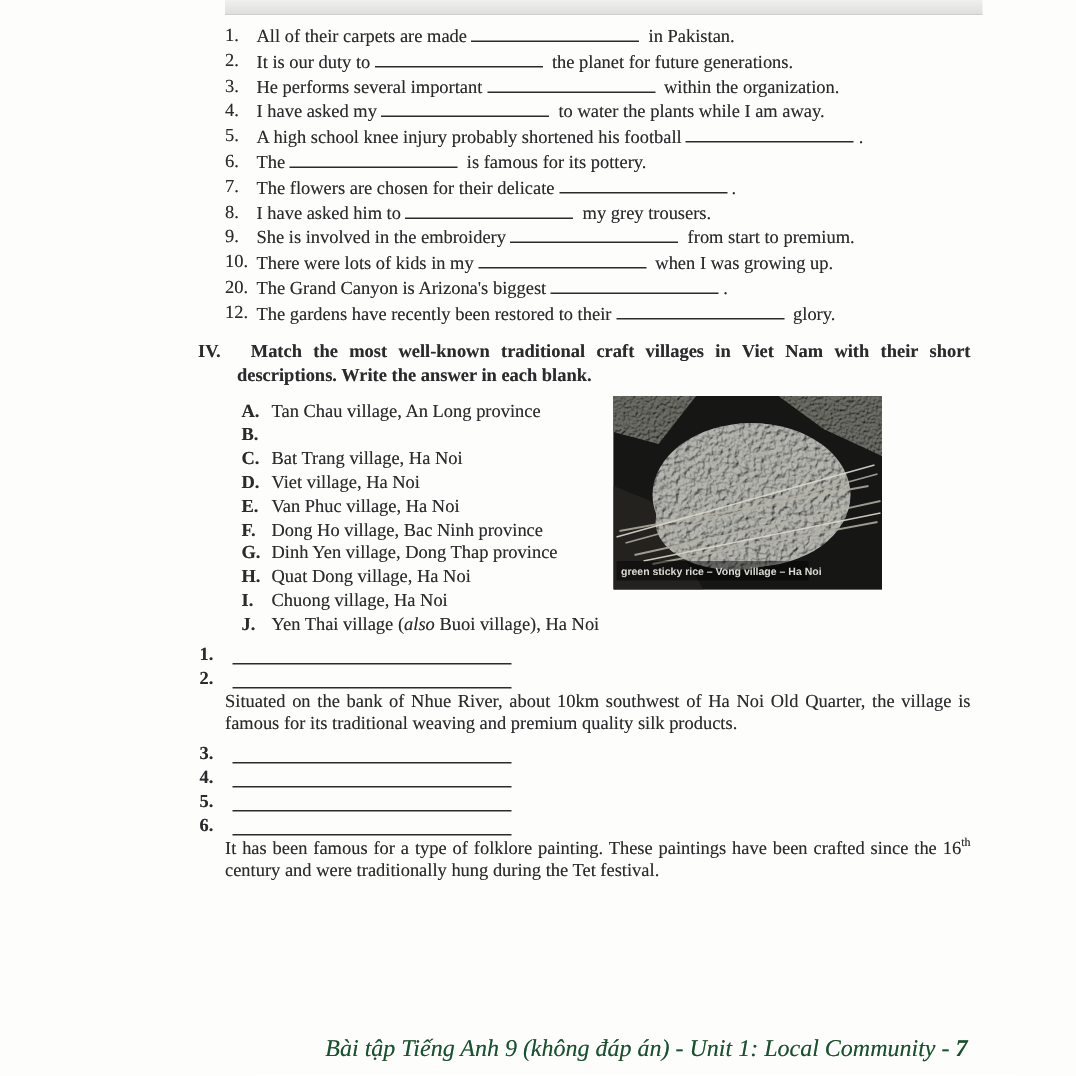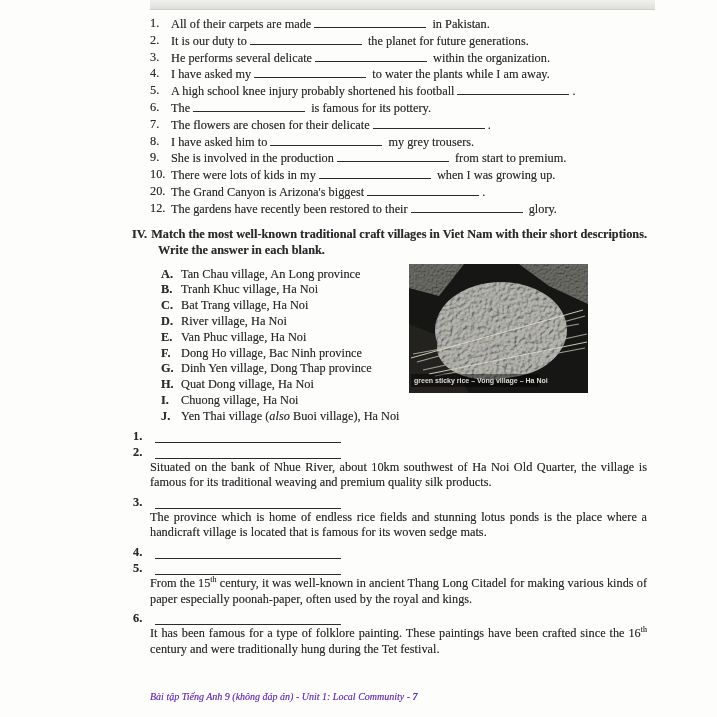--- a/index.html
+++ b/index.html
@@ -33,40 +33,40 @@
     margin:0 3px;vertical-align:baseline;
   }
   
   .match-heading{
     font-weight:bold;
     margin:8px 0 0 -18px;
     padding-left:26px;text-indent:-26px;
     text-align:justify;
     line-height:16px;
   }
-  .match-heading .hnum{margin-right:4px;}
+  .match-heading .hnum{margin-right:20px;}
   
   .match-body{position:relative;margin-top:9px;min-height:158px;}
   .opt-row{display:flex;line-height:15.8px;margin-left:11px;width:250px;}
   .opt-letter{width:20px;flex:none;font-weight:bold;}
   .photo{position:absolute;left:259px;top:-3px;width:179px;height:129px;background:#101010;}
   .photo svg{display:block;}
   
   .answers{margin-left:-17px;margin-top:3px;}
   .answer{margin-bottom:1px;}
   .ans-head{display:flex;align-items:flex-end;height:15px;}
   .ans-num{width:22px;flex:none;font-weight:bold;line-height:13px;}
   .ans-blank{width:186px;height:12px;border-bottom:1.3px solid #2b2b2e;}
   .ans-desc{margin:1px 0 3px 17px;text-align:justify;line-height:15.6px;}
   sup{font-size:8px;line-height:0;}
   
   .footer{
     position:absolute;left:150px;right:72px;top:691px;
-    font-style:italic;font-size:10px;
-    color:#6d28d9;
+    text-align:right;font-style:italic;font-size:16px;
+    color:#14532d;
     text-shadow:0 0 0.4px rgba(45,45,50,.5);
   }
   .footer .pagenum{font-weight:bold;}
 </style>
 </head>
 <body>
 
 <div class="page">
   <div class="scan-bar"></div>
 
@@ -76,21 +76,21 @@
         <div class="fill-row">
           <span class="fill-num">1.</span>
           <div class="fill-txt"><span>All of their carpets are made</span><span class="blank"></span> <span>in Pakistan.</span></div>
         </div>
         <div class="fill-row">
           <span class="fill-num">2.</span>
           <div class="fill-txt"><span>It is our duty to</span><span class="blank"></span> <span>the planet for future generations.</span></div>
         </div>
         <div class="fill-row">
           <span class="fill-num">3.</span>
-          <div class="fill-txt"><span>He performs several delicate</span><span class="blank"></span> <span>within the organization.</span></div>
+          <div class="fill-txt"><span>He performs several important</span><span class="blank"></span> <span>within the organization.</span></div>
         </div>
         <div class="fill-row">
           <span class="fill-num">4.</span>
           <div class="fill-txt"><span>I have asked my</span><span class="blank"></span> <span>to water the plants while I am away.</span></div>
         </div>
         <div class="fill-row">
           <span class="fill-num">5.</span>
           <div class="fill-txt"><span>A high school knee injury probably shortened his football</span><span class="blank"></span><span>.</span></div>
         </div>
         <div class="fill-row">
@@ -100,21 +100,21 @@
         <div class="fill-row">
           <span class="fill-num">7.</span>
           <div class="fill-txt"><span>The flowers are chosen for their delicate</span><span class="blank"></span><span>.</span></div>
         </div>
         <div class="fill-row">
           <span class="fill-num">8.</span>
           <div class="fill-txt"><span>I have asked him to</span><span class="blank"></span> <span>my grey trousers.</span></div>
         </div>
         <div class="fill-row">
           <span class="fill-num">9.</span>
-          <div class="fill-txt"><span>She is involved in the production</span><span class="blank"></span> <span>from start to premium.</span></div>
+          <div class="fill-txt"><span>She is involved in the embroidery</span><span class="blank"></span> <span>from start to premium.</span></div>
         </div>
         <div class="fill-row">
           <span class="fill-num">10.</span>
           <div class="fill-txt"><span>There were lots of kids in my</span><span class="blank"></span> <span>when I was growing up.</span></div>
         </div>
         <div class="fill-row">
           <span class="fill-num">20.</span>
           <div class="fill-txt"><span>The Grand Canyon is Arizona's biggest</span><span class="blank"></span><span>.</span></div>
         </div>
         <div class="fill-row">
@@ -128,29 +128,28 @@
     </div>
 
     <div class="match-body">
       <div id="match-options">
           <div class="opt-row">
             <span class="opt-letter">A.</span>
             <span><span>Tan Chau village, An Long province</span></span>
           </div>
           <div class="opt-row">
             <span class="opt-letter">B.</span>
-            <span><span>Tranh Khuc village, Ha Noi</span></span>
           </div>
           <div class="opt-row">
             <span class="opt-letter">C.</span>
             <span><span>Bat Trang village, Ha Noi</span></span>
           </div>
           <div class="opt-row">
             <span class="opt-letter">D.</span>
-            <span><span>River village, Ha Noi</span></span>
+            <span><span>Viet village, Ha Noi</span></span>
           </div>
           <div class="opt-row">
             <span class="opt-letter">E.</span>
             <span><span>Van Phuc village, Ha Noi</span></span>
           </div>
           <div class="opt-row">
             <span class="opt-letter">F.</span>
             <span><span>Dong Ho village, Bac Ninh province</span></span>
           </div>
           <div class="opt-row">
@@ -223,34 +222,32 @@
             <span class="ans-num">2.</span>
             <span class="ans-blank"></span>
           </div>
           <p class="ans-desc"><span>Situated on the bank of Nhue River, about 10km southwest of Ha Noi Old Quarter, the village is famous for its traditional weaving and premium quality silk products.</span></p>
         </div>
         <div class="answer">
           <div class="ans-head">
             <span class="ans-num">3.</span>
             <span class="ans-blank"></span>
           </div>
-          <p class="ans-desc"><span>The province which is home of endless rice fields and stunning lotus ponds is the place where a handicraft village is located that is famous for its woven sedge mats.</span></p>
         </div>
         <div class="answer">
           <div class="ans-head">
             <span class="ans-num">4.</span>
             <span class="ans-blank"></span>
           </div>
         </div>
         <div class="answer">
           <div class="ans-head">
             <span class="ans-num">5.</span>
             <span class="ans-blank"></span>
           </div>
-          <p class="ans-desc"><span>From the 15</span><sup>th</sup><span> century, it was well-known in ancient Thang Long Citadel for making various kinds of paper especially poonah-paper, often used by the royal and kings.</span></p>
         </div>
         <div class="answer">
           <div class="ans-head">
             <span class="ans-num">6.</span>
             <span class="ans-blank"></span>
           </div>
           <p class="ans-desc"><span>It has been famous for a type of folklore painting. These paintings have been crafted since the 16</span><sup>th</sup><span> century and were traditionally hung during the Tet festival.</span></p>
         </div>
       </div>
 

